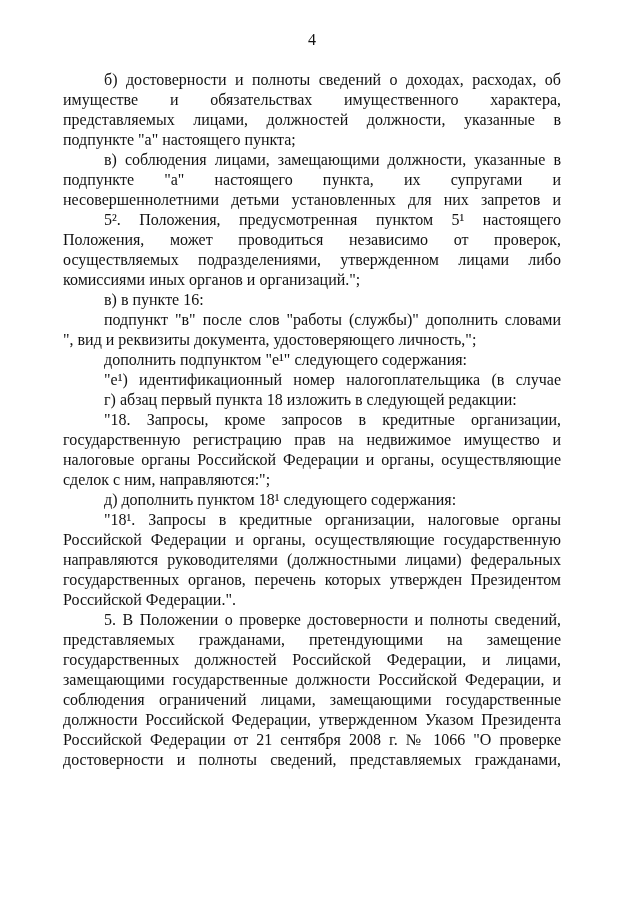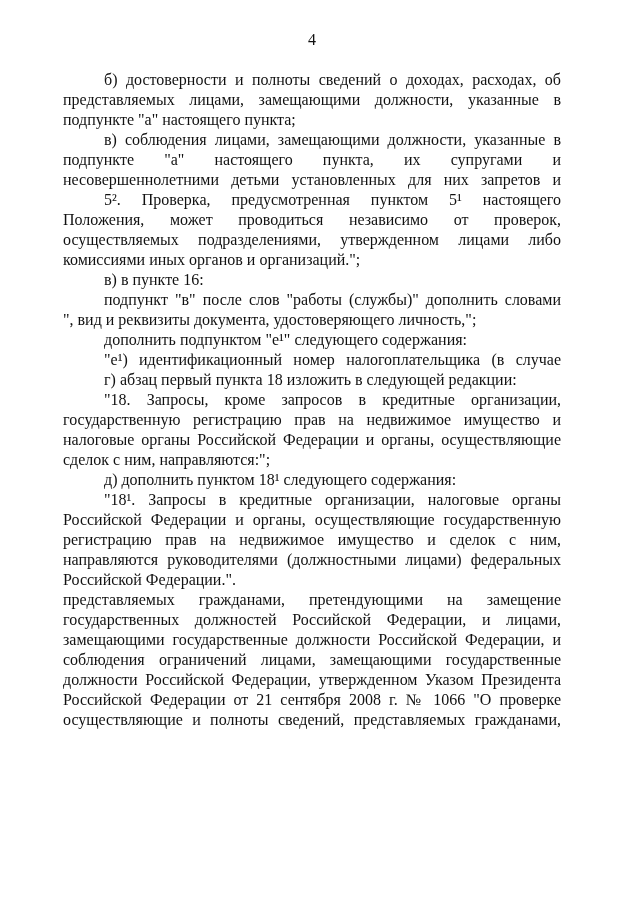--- a/index.html
+++ b/index.html
@@ -52,30 +52,31 @@
 </style>
 </head>
 <body>
 
 <div class="page">
   <div class="content">
     <div class="page-number">4</div>
     <div id="paragraphs">
         <div class="paragraph">
           <div class="line first">б) достоверности и полноты сведений о доходах, расходах, об</div>
-          <div class="line">представляемых лицами, замещающими должности, указанные в</div>
+          <div class="line">имуществе и обязательствах имущественного характера,</div>
+          <div class="line">представляемых лицами, должностей должности, указанные в</div>
           <div class="line last">подпункте "а" настоящего пункта;</div>
         </div>
         <div class="paragraph">
           <div class="line first">в) соблюдения лицами, замещающими должности, указанные в</div>
           <div class="line">подпункте "а" настоящего пункта, их супругами и</div>
           <div class="line">несовершеннолетними детьми установленных для них запретов и</div>
         </div>
         <div class="paragraph">
-          <div class="line first">5². Проверка, предусмотренная пунктом 5¹ настоящего</div>
+          <div class="line first">5². Положения, предусмотренная пунктом 5¹ настоящего</div>
           <div class="line">Положения, может проводиться независимо от проверок,</div>
           <div class="line">осуществляемых подразделениями, утвержденном лицами либо</div>
           <div class="line last">комиссиями иных органов и организаций.";</div>
         </div>
         <div class="paragraph">
           <div class="line first last">в) в пункте 16:</div>
         </div>
         <div class="paragraph">
           <div class="line first">подпункт "в" после слов "работы (службы)" дополнить словами</div>
           <div class="line last">", вид и реквизиты документа, удостоверяющего личность,";</div>
@@ -94,28 +95,29 @@
           <div class="line">государственную регистрацию прав на недвижимое имущество и</div>
           <div class="line">налоговые органы Российской Федерации и органы, осуществляющие</div>
           <div class="line last">сделок с ним, направляются:";</div>
         </div>
         <div class="paragraph">
           <div class="line first last">д) дополнить пунктом 18¹ следующего содержания:</div>
         </div>
         <div class="paragraph">
           <div class="line first">"18¹. Запросы в кредитные организации, налоговые органы</div>
           <div class="line">Российской Федерации и органы, осуществляющие государственную</div>
-          <div class="line">регистрацию прав на недвижимое имущество и сделок с ним,</div>
           <div class="line">направляются руководителями (должностными лицами) федеральных</div>
+          <div class="line">государственных органов, перечень которых утвержден Президентом</div>
           <div class="line last">Российской Федерации.".</div>
         </div>
         <div class="paragraph">
+          <div class="line first">5. В Положении о проверке достоверности и полноты сведений,</div>
           <div class="line">представляемых гражданами, претендующими на замещение</div>
           <div class="line">государственных должностей Российской Федерации, и лицами,</div>
           <div class="line">замещающими государственные должности Российской Федерации, и</div>
           <div class="line">соблюдения ограничений лицами, замещающими государственные</div>
           <div class="line">должности Российской Федерации, утвержденном Указом Президента</div>
           <div class="line">Российской Федерации от 21 сентября 2008 г. № 1066 "О проверке</div>
-          <div class="line">осуществляющие и полноты сведений, представляемых гражданами,</div>
+          <div class="line">достоверности и полноты сведений, представляемых гражданами,</div>
         </div>
       </div>
   </div>
 </div>
 
 </body></html>

